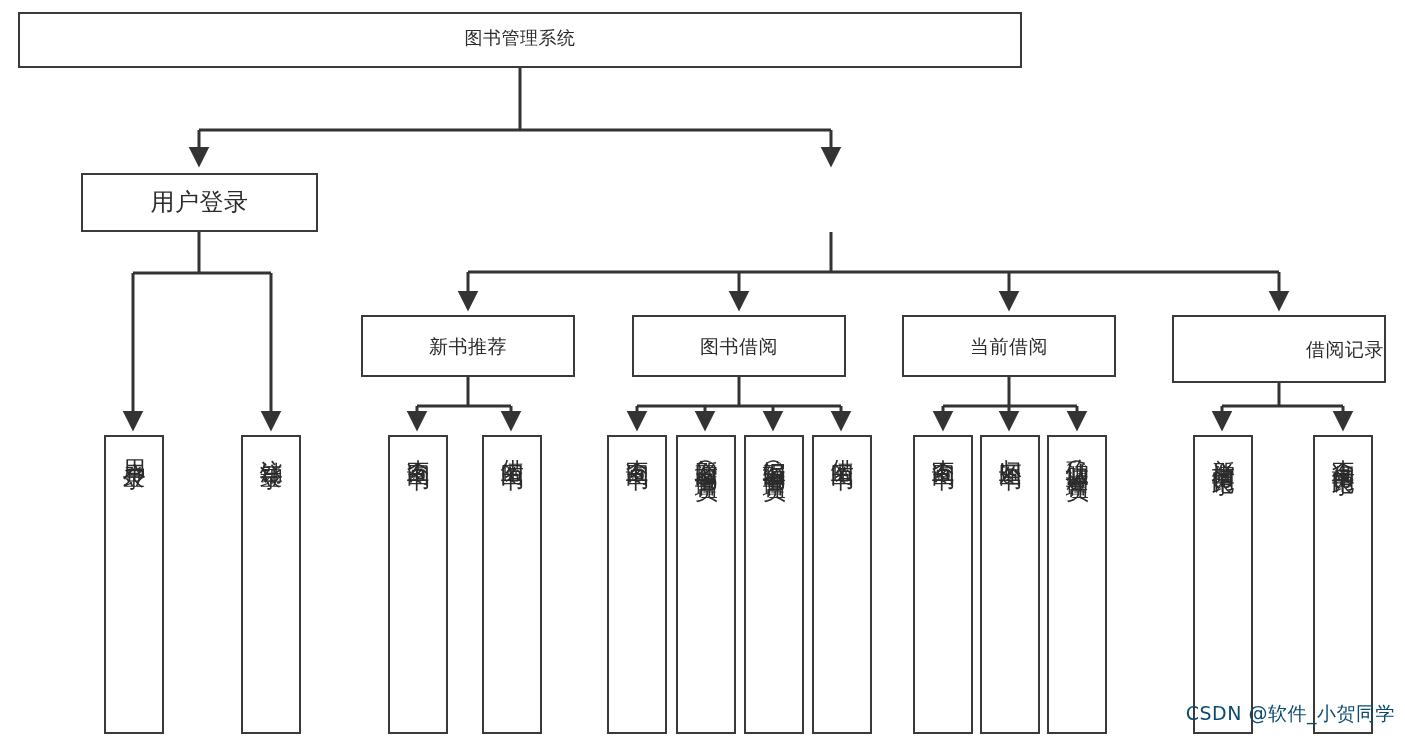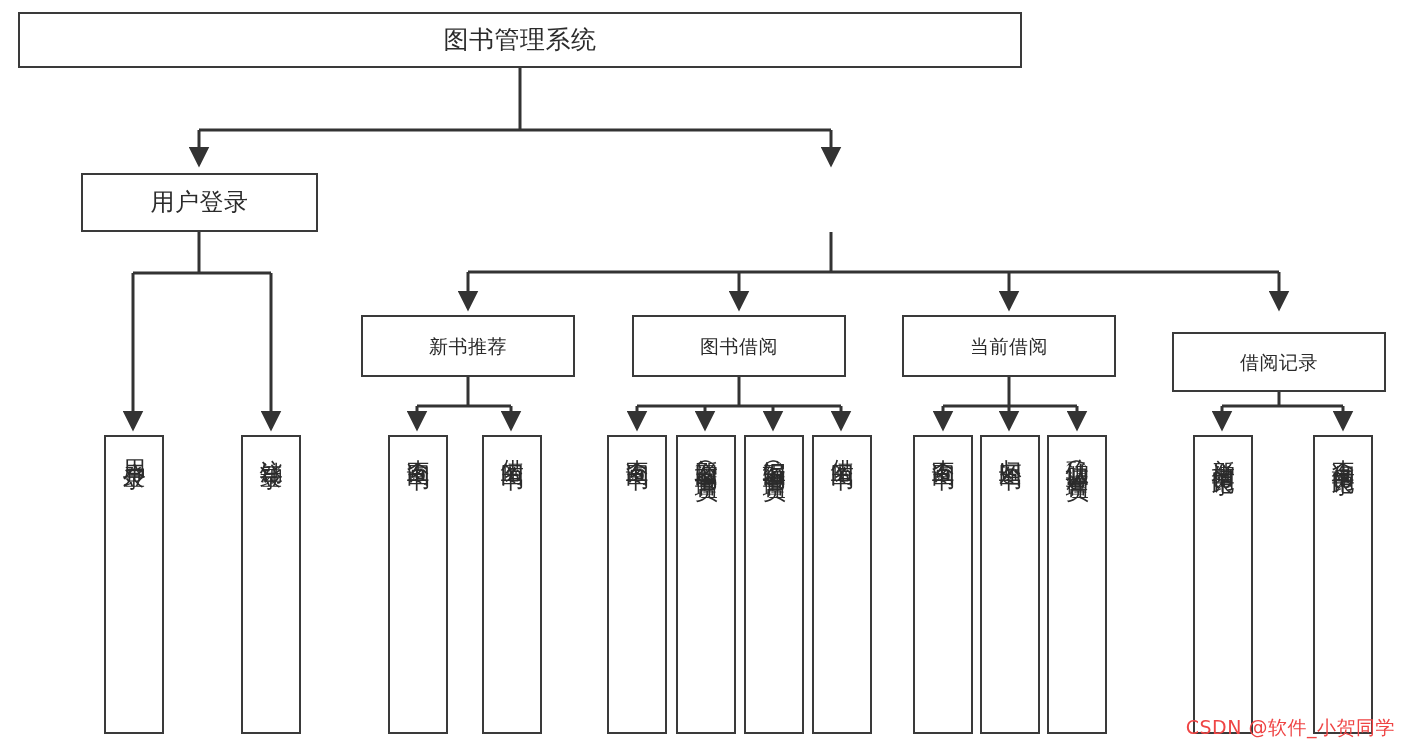--- a/index.html
+++ b/index.html
@@ -34,41 +34,41 @@
     align-items: center;
     justify-content: center;
     color: #2b2b2b;
   }
   .node .label {
     display: block;
     text-align: center;
     line-height: 1.18;
     letter-spacing: 0.5px;
   }
-  .node-root .label   { font-size: 25px; }
+  .node-root .label   { font-size: 18px; font-family: Liberation Mono, monospace; }
   .node-l2 .label     { font-size: 24px; }
   .node-l3 .label     { font-size: 19px; }
   .node-leaf {
     align-items: flex-start;
     padding-top: 4px;
   }
   .node-leaf .label {
     writing-mode: vertical-rl;
     text-orientation: upright;
     font-size: 23px;
     line-height: 1.1;
     letter-spacing: 3px;
     white-space: nowrap;
   }
   .watermark {
     position: absolute;
     right: 10px;
-    bottom: 6px;
+    bottom: 20px;
     font-size: 19px;
-    color: #ef4444;
+    color: #0c4a6e;
     white-space: nowrap;
     letter-spacing: 0.5px;
   }
 </style>
 </head>
 <body>
 
 <div id="canvas">
 
   <svg class="connectors" viewBox="0 0 1405 747" xmlns="http://www.w3.org/2000/svg">
@@ -131,21 +131,21 @@
 
   <div class="node node-l3" style="left:361px; top:315px; width:214px; height:62px;">
     <span class="label">新书推荐</span>
   </div>
   <div class="node node-l3" style="left:902px; top:315px; width:214px; height:62px;">
     <span class="label">当前借阅</span>
   </div>
   <div class="node node-l3" style="left:632px; top:315px; width:214px; height:62px;">
     <span class="label">图书借阅</span>
   </div>
-  <div class="node node-l3" style="left:1172px; top:332px; width:214px; height:60px;">
+  <div class="node node-l3" style="left:1172px; top:315px; width:214px; height:68px;justify-content:flex-end;">
     <span class="label">借阅记录</span>
   </div>
 
   <div class="node node-leaf" style="left:104px; top:435px; width:60px; height:299px;">
     <span class="label">用户登录</span>
   </div>
   <div class="node node-leaf" style="left:241px; top:435px; width:60px; height:299px;">
     <span class="label">注销登录</span>
   </div>
 

